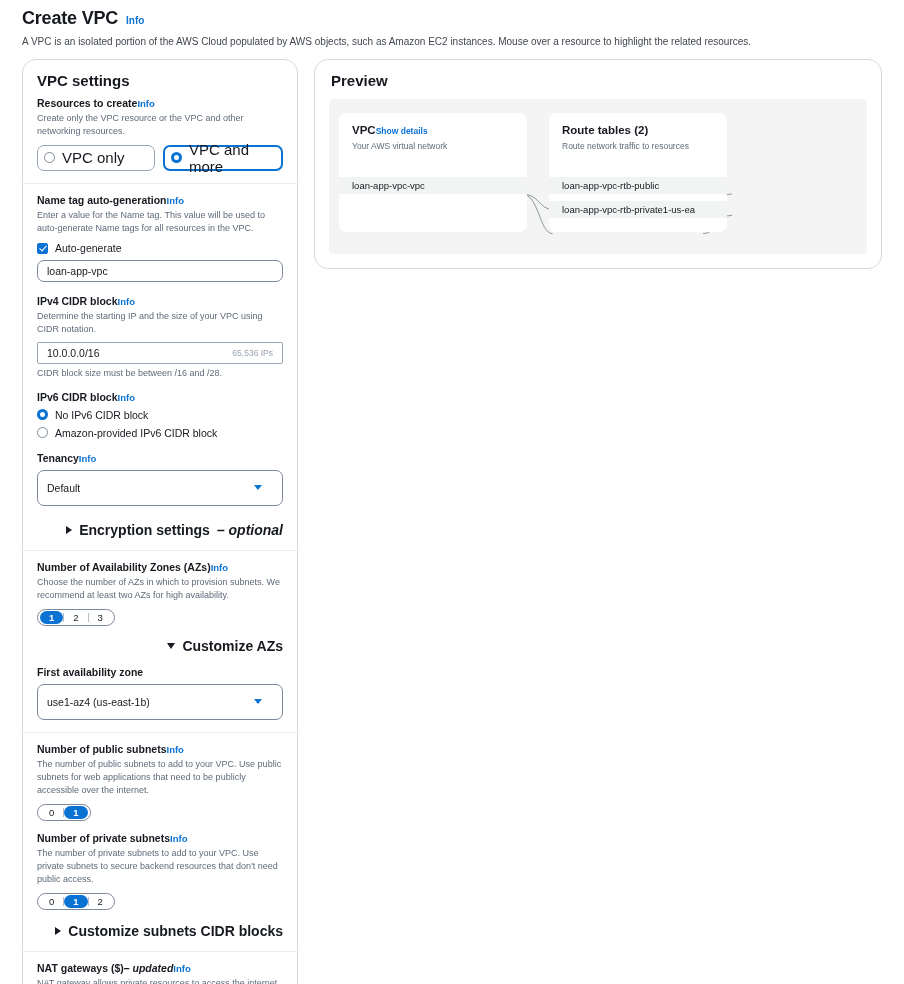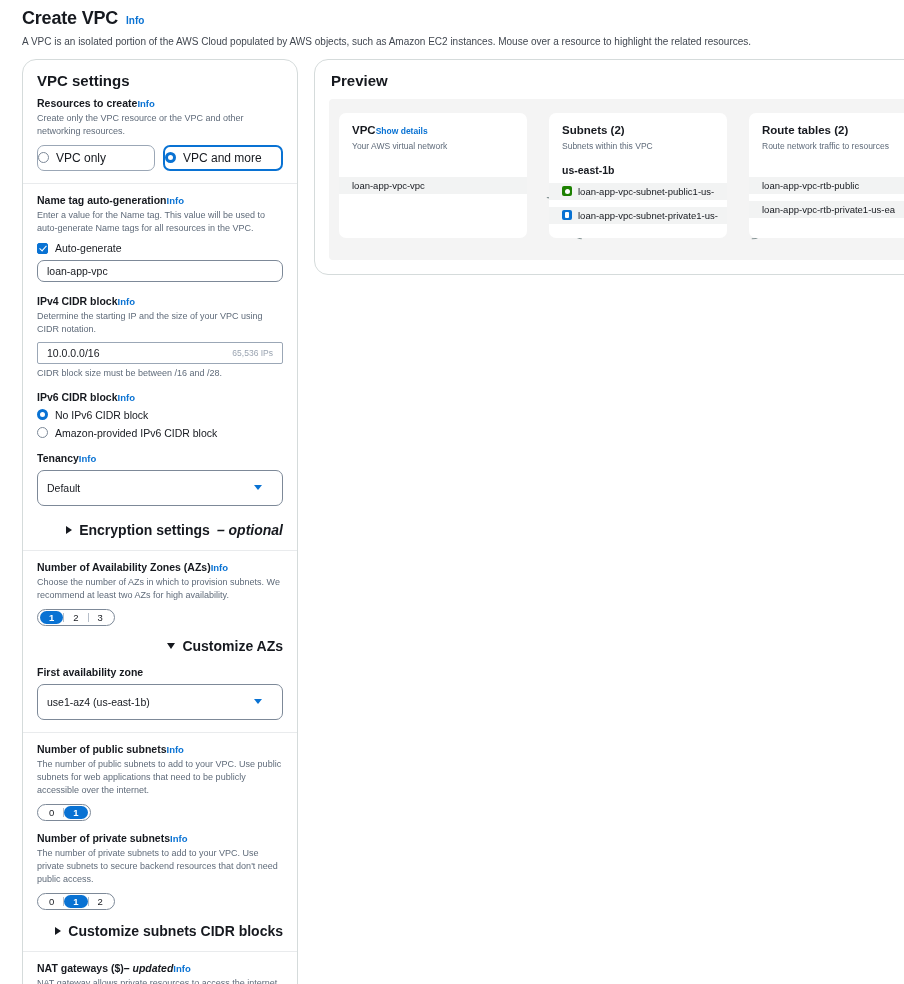--- a/index.html
+++ b/index.html
@@ -39,22 +39,22 @@
 
   .field-label { font-size: 10.5px; font-weight: 700; color: #16191f; display: flex; align-items: baseline; }
   .field-label .info-link { font-size: 9.5px; }
   .field-desc { font-size: 9px; color: #5f6b7a; line-height: 1.45; margin-top: 3px; }
   .hint { font-size: 9px; color: #5f6b7a; margin-top: 4px; }
 
   
   .tiles { display: flex; gap: 8px; margin-top: 7px; }
   .tile {
     flex: 1; height: 26px; border: 1px solid #9ba7b6; border-radius: 7px;
-    display: flex; align-items: center; gap: 7px; padding: 0 0;
-    font-size: 12px; background: #fff; cursor: pointer;
+    display: flex; align-items: center; gap: 7px; padding: 0 6px;
+    font-size: 15px; background: #fff; cursor: pointer;
   }
   .tile.sel { border: 2px solid #0972d3; box-shadow: 0 0 0 0 transparent; }
   .radio { width: 11px; height: 11px; border-radius: 50%; border: 1.5px solid #7d8998; flex: none; background: #fff; position: relative; }
   .radio.on { border: 3.5px solid #0972d3; background: #fff; }
 
   
   .cbrow { display: flex; align-items: flex-end; gap: 7px; margin-top: 7px; font-size: 10.5px; }
   .cb { width: 11px; height: 11px; border-radius: 2px; border: 1.5px solid #7d8998; background: #fff; flex: none; position: relative; }
   .cb.on { background: #0972d3; border-color: #0972d3; }
   .cb.on:after {
@@ -309,35 +309,20 @@
               <div class="pcard-h">
                 <span>VPC</span>
                 <span class="pcard-link">Show details</span>
               </div>
               <div class="pcard-sub">Your AWS virtual network</div>
               <div class="res plain" style="margin-top:26px">
                 <span>loan-app-vpc-vpc</span>
               </div>
             </div>
 
-            <div class="pcard subnets">
-              <div class="pcard-h">
-                <span>Subnets (2)</span>
-              </div>
-              <div class="pcard-sub">Subnets within this VPC</div>
-              <div class="az-label">us-east-1b</div>
-              <div class="res">
-                <span class="ricon green"></span>
-                <span>loan-app-vpc-subnet-public1-us-</span>
-              </div>
-              <div class="res">
-                <span class="ricon blue"></span>
-                <span>loan-app-vpc-subnet-private1-us-</span>
-              </div>
-            </div>
 
             <div class="pcard rtb">
               <div class="pcard-h">
                 <span>Route tables (2)</span>
               </div>
               <div class="pcard-sub">Route network traffic to resources</div>
               <div class="res plain" style="margin-top:26px">
                 <span>loan-app-vpc-rtb-public</span>
               </div>
               <div class="res plain">

